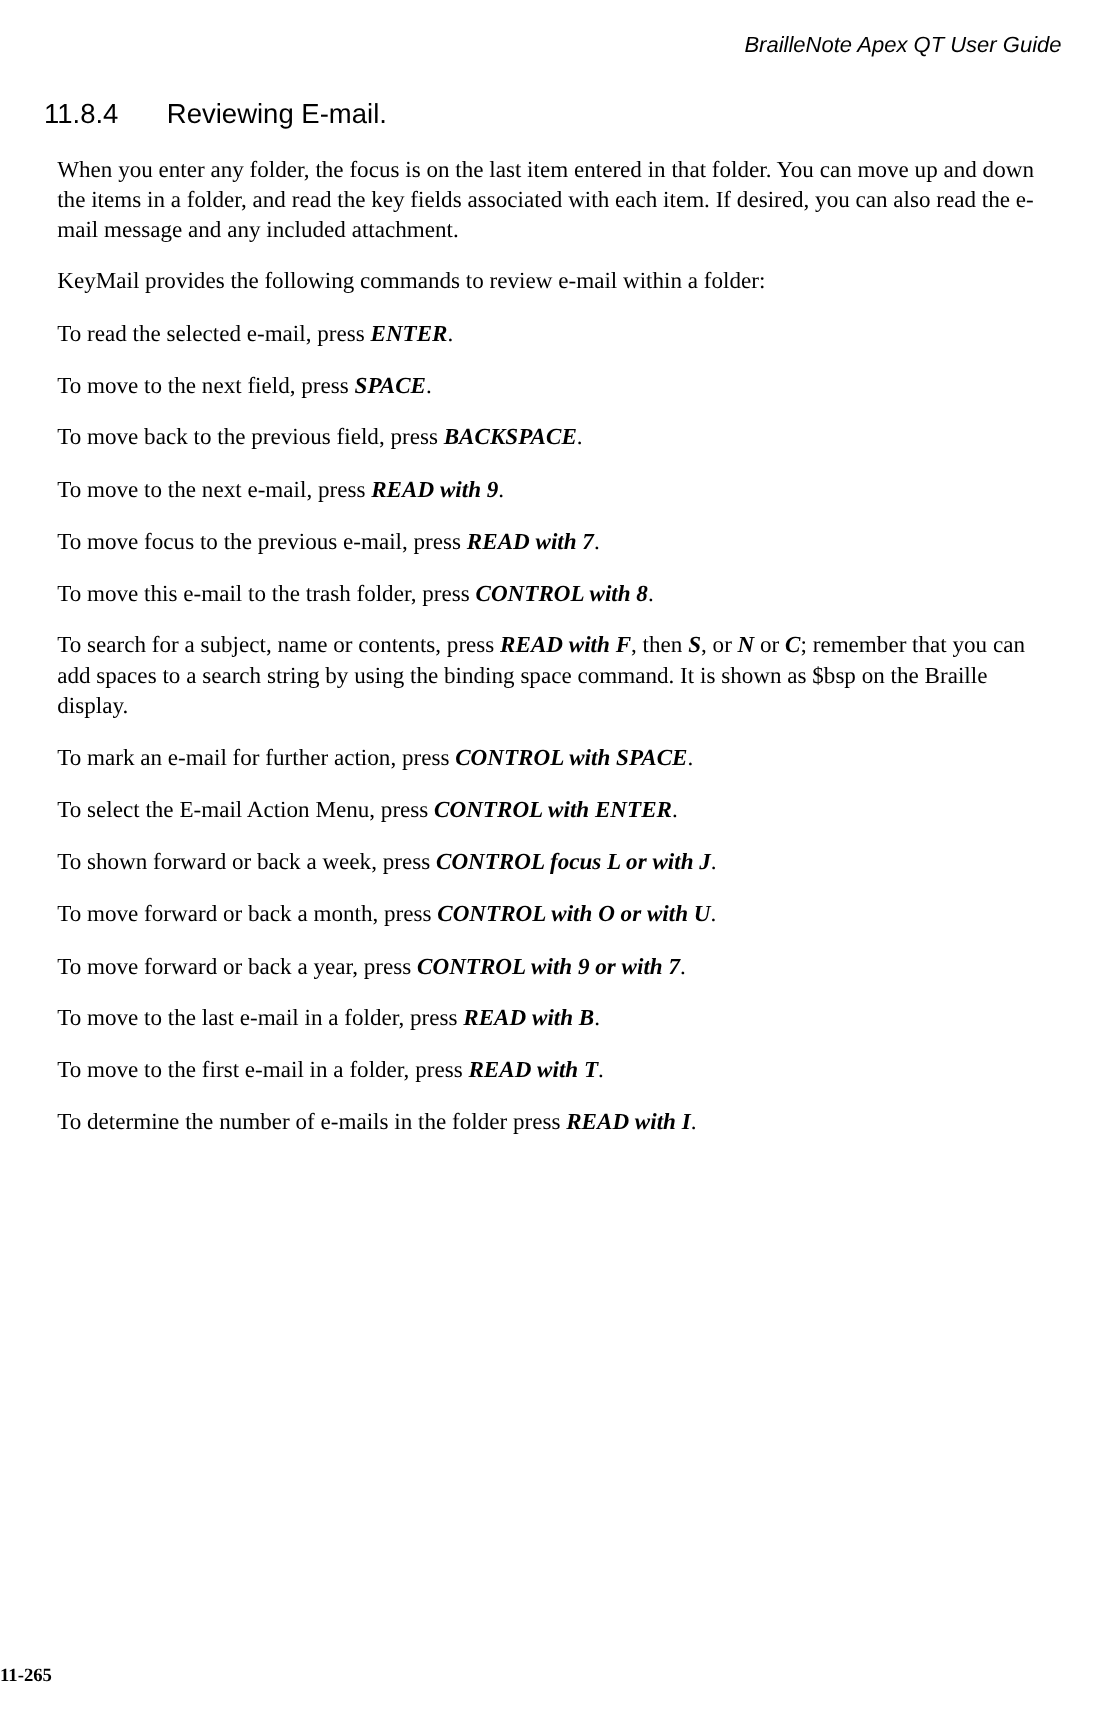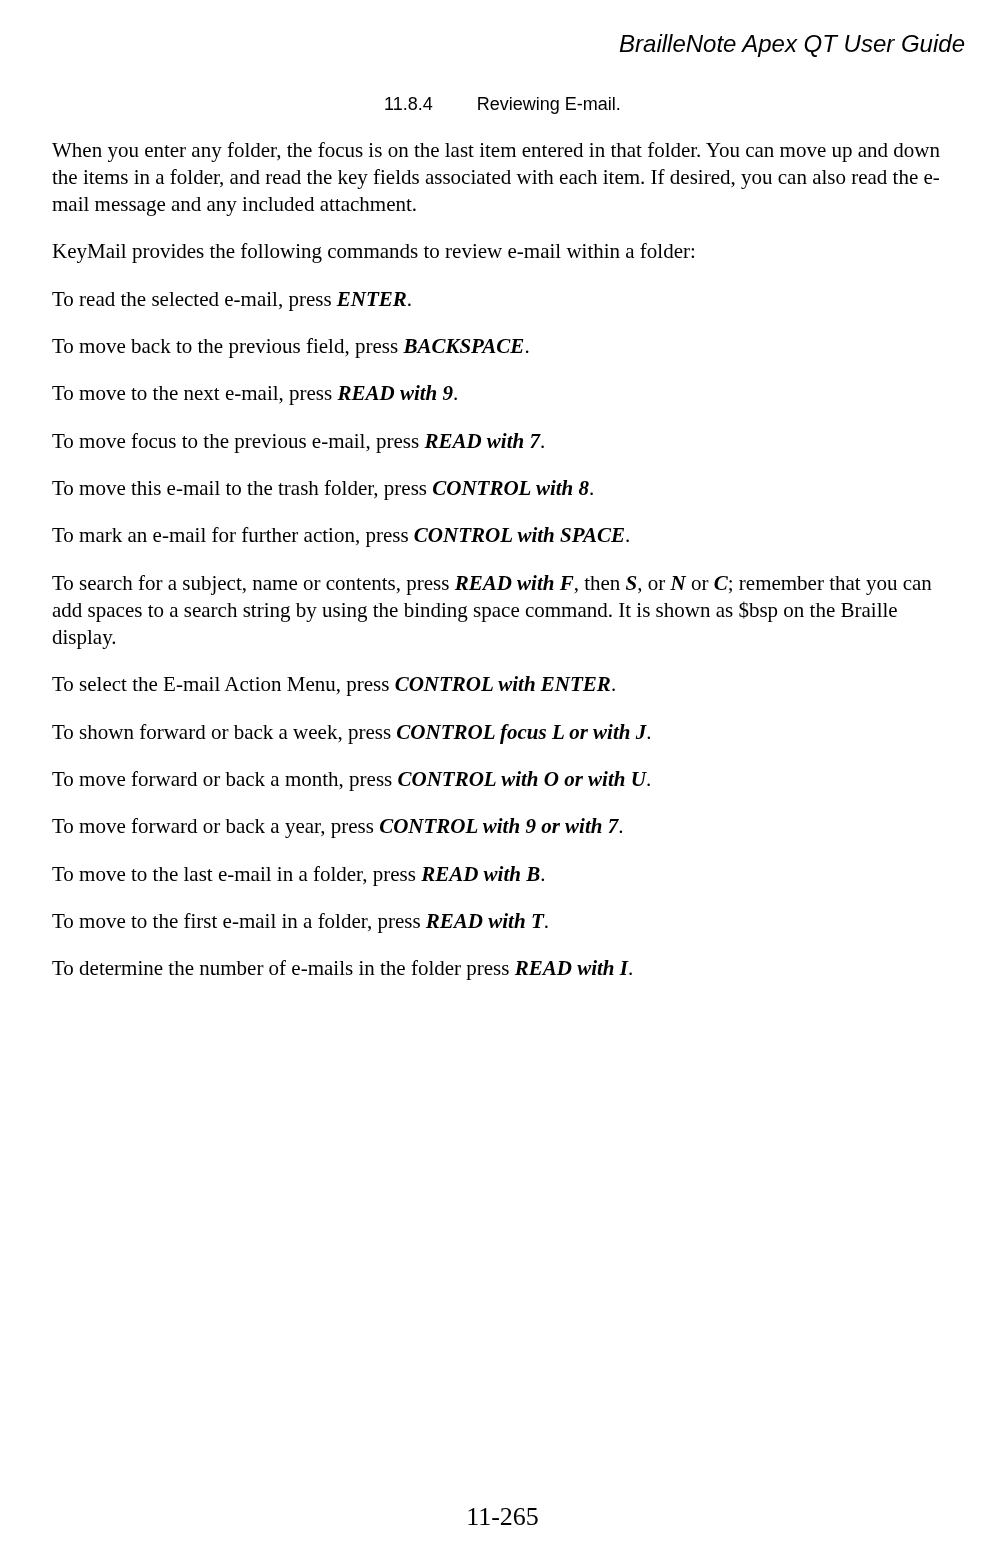--- a/index.html
+++ b/index.html
@@ -18,29 +18,28 @@
     .page {
       padding: 28px 40px 0 40px;
       box-sizing: border-box;
       height: 100%;
       position: relative;
     }
     .running-header {
       text-align: right;
       font-style: italic;
       font-family: Arial, Helvetica, sans-serif;
-      font-size: 24px;
+      font-size: 20px;
       margin-bottom: 34px;
     }
     .section-heading {
       font-family: Arial, Helvetica, sans-serif;
-      font-size: 18px;
+      font-size: 25px;
       font-weight: normal;
       margin: 0 0 20px 0;
-      text-align: center;
     }
     .section-heading .num {
       display: inline-block;
       margin-right: 44px;
     }
     p {
       margin: 0 0 20px 12px;
     }
     .cmd {
       font-weight: bold;
@@ -48,54 +47,56 @@
     }
     .em {
       font-style: italic;
       font-weight: bold;
     }
     .footer {
       position: absolute;
       bottom: 32px;
       left: 0;
       right: 0;
-      text-align: center;
-      font-size: 26px;
+      text-align: left;
+      font-size: 17px;
+      font-weight: bold;
     }
   </style>
 </head>
 <body>
 
 <div class="page">
 
   <div class="running-header">BrailleNote Apex QT User Guide</div>
 
   <h2 class="section-heading">
     <span class="num">11.8.4</span><span>Reviewing E-mail.</span>
   </h2>
 
   <p>When you enter any folder, the focus is on the last item entered in that folder. You can move up and down the items in a folder, and read the key fields associated with each item. If desired, you can also read the e-mail message and any included attachment.</p>
 
   <p>KeyMail provides the following commands to review e-mail within a folder:</p>
 
   <p><span>To read the selected e-mail, press </span><span class="cmd">ENTER</span><span>.</span></p>
 
 
+  <p><span>To move to the next field, press </span><span class="cmd">SPACE</span><span>.</span></p>
 
   <p><span>To move back to the previous field, press </span><span class="cmd">BACKSPACE</span><span>.</span></p>
 
   <p><span>To move to the next e-mail, press </span><span class="cmd">READ with 9</span><span>.</span></p>
 
   <p><span>To move focus to the previous e-mail, press </span><span class="cmd">READ with 7</span><span>.</span></p>
 
   <p><span>To move this e-mail to the trash folder, press </span><span class="cmd">CONTROL with 8</span><span>.</span></p>
 
+  <p><span>To search for a subject, name or contents, press </span><span class="cmd">READ with F</span><span>, then </span><span class="em">S</span><span>, or </span><span class="em">N</span><span> or </span><span class="em">C</span><span>; remember that you can add spaces to a search string by using the binding space command. It is shown as $bsp on the Braille display.</span></p>
+
   <p><span>To mark an e-mail for further action, press </span><span class="cmd">CONTROL with SPACE</span><span>.</span></p>
-
-  <p><span>To search for a subject, name or contents, press </span><span class="cmd">READ with F</span><span>, then </span><span class="em">S</span><span>, or </span><span class="em">N</span><span> or </span><span class="em">C</span><span>; remember that you can add spaces to a search string by using the binding space command. It is shown as $bsp on the Braille display.</span></p>
 
   <p><span>To select the E-mail Action Menu, press </span><span class="cmd">CONTROL with ENTER</span><span>.</span></p>
 
 
   <p><span>To shown forward or back a week, press </span><span class="cmd">CONTROL focus L or with J</span><span>.</span></p>
 
   <p><span>To move forward or back a month, press </span><span class="cmd">CONTROL with O or with U</span><span>.</span></p>
 
   <p><span>To move forward or back a year, press </span><span class="cmd">CONTROL with 9 or with 7</span><span>.</span></p>
 

